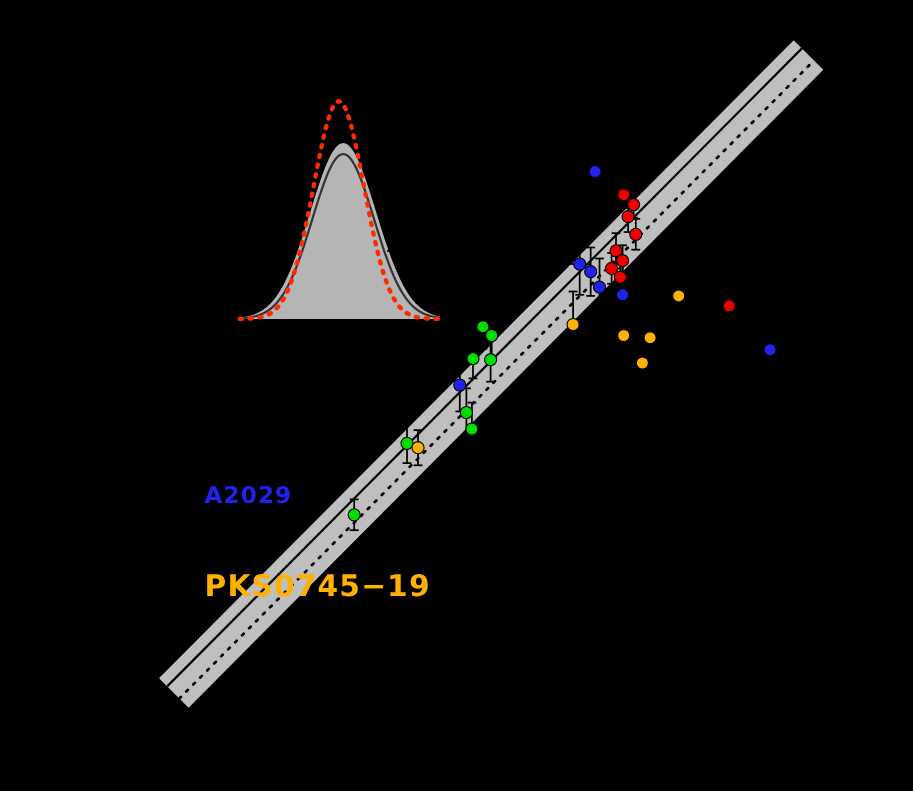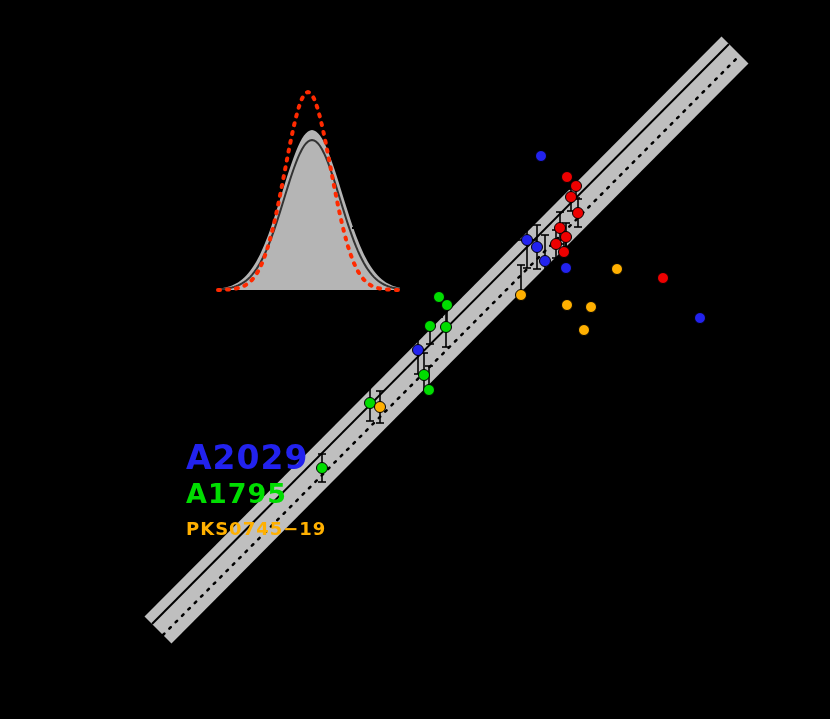--- a/index.html
+++ b/index.html
@@ -159,18 +159,17 @@
       </g>
     <g>
         <path d="M218.0 288.8L220.0 288.5L222.0 288.2L224.0 287.8L226.0 287.4L228.0 286.8L230.0 286.2L232.0 285.4L234.0 284.6L236.0 283.5L238.0 282.4L240.0 281.0L242.0 279.5L244.0 277.7L246.0 275.8L248.0 273.6L250.0 271.1L252.0 268.3L254.0 265.3L256.0 262.0L258.0 258.3L260.0 254.4L262.0 250.1L264.0 245.5L266.0 240.6L268.0 235.4L270.0 230.0L272.0 224.2L274.0 218.3L276.0 212.1L278.0 205.8L280.0 199.4L282.0 193.0L284.0 186.5L286.0 180.1L288.0 173.8L290.0 167.7L292.0 161.9L294.0 156.4L296.0 151.2L298.0 146.5L300.0 142.3L302.0 138.6L304.0 135.6L306.0 133.2L308.0 131.4L310.0 130.4L312.0 130.0L314.0 130.4L316.0 131.4L318.0 133.2L320.0 135.6L322.0 138.6L324.0 142.3L326.0 146.5L328.0 151.2L330.0 156.4L332.0 161.9L334.0 167.7L336.0 173.8L338.0 180.1L340.0 186.5L342.0 193.0L344.0 199.4L346.0 205.8L348.0 212.1L350.0 218.3L352.0 224.2L354.0 230.0L356.0 235.4L358.0 240.6L360.0 245.5L362.0 250.1L364.0 254.4L366.0 258.3L368.0 262.0L370.0 265.3L372.0 268.3L374.0 271.1L376.0 273.6L378.0 275.8L380.0 277.7L382.0 279.5L384.0 281.0L386.0 282.4L388.0 283.5L390.0 284.6L392.0 285.4L394.0 286.2L396.0 286.8L398.0 287.4L400.0 287.8L400 290L218 290Z" fill="#b5b5b5" stroke="none"></path>
         <path d="M218.0 289.5L220.0 289.3L222.0 289.1L224.0 288.9L226.0 288.7L228.0 288.3L230.0 287.9L232.0 287.5L234.0 286.9L236.0 286.2L238.0 285.4L240.0 284.5L242.0 283.4L244.0 282.1L246.0 280.7L248.0 279.0L250.0 277.1L252.0 274.9L254.0 272.4L256.0 269.7L258.0 266.6L260.0 263.3L262.0 259.5L264.0 255.5L266.0 251.1L268.0 246.4L270.0 241.3L272.0 235.9L274.0 230.3L276.0 224.4L278.0 218.2L280.0 211.9L282.0 205.5L284.0 199.0L286.0 192.5L288.0 186.1L290.0 179.8L292.0 173.8L294.0 168.0L296.0 162.6L298.0 157.6L300.0 153.2L302.0 149.3L304.0 146.0L306.0 143.4L308.0 141.5L310.0 140.4L312.0 140.0L314.0 140.4L316.0 141.5L318.0 143.4L320.0 146.0L322.0 149.3L324.0 153.2L326.0 157.6L328.0 162.6L330.0 168.0L332.0 173.8L334.0 179.8L336.0 186.1L338.0 192.5L340.0 199.0L342.0 205.5L344.0 211.9L346.0 218.2L348.0 224.4L350.0 230.3L352.0 235.9L354.0 241.3L356.0 246.4L358.0 251.1L360.0 255.5L362.0 259.5L364.0 263.3L366.0 266.6L368.0 269.7L370.0 272.4L372.0 274.9L374.0 277.1L376.0 279.0L378.0 280.7L380.0 282.1L382.0 283.4L384.0 284.5L386.0 285.4L388.0 286.2L390.0 286.9L392.0 287.5L394.0 287.9L396.0 288.3L398.0 288.7L400.0 288.9" fill="none" stroke="#333333" stroke-width="2"></path>
         <line x1="352" y1="228" x2="374" y2="228" stroke="#000000" stroke-width="2"></line>
         <path d="M218.0 289.9L220.0 289.9L222.0 289.8L224.0 289.7L226.0 289.7L228.0 289.5L230.0 289.4L232.0 289.2L234.0 288.9L236.0 288.5L238.0 288.1L240.0 287.5L242.0 286.8L244.0 285.9L246.0 284.8L248.0 283.4L250.0 281.8L252.0 279.8L254.0 277.4L256.0 274.6L258.0 271.4L260.0 267.6L262.0 263.2L264.0 258.2L266.0 252.6L268.0 246.4L270.0 239.4L272.0 231.8L274.0 223.6L276.0 214.8L278.0 205.4L280.0 195.6L282.0 185.5L284.0 175.1L286.0 164.7L288.0 154.3L290.0 144.2L292.0 134.6L294.0 125.5L296.0 117.2L298.0 109.9L300.0 103.6L302.0 98.6L304.0 95.0L306.0 92.7L308.0 92.0L310.0 92.7L312.0 95.0L314.0 98.6L316.0 103.6L318.0 109.9L320.0 117.2L322.0 125.5L324.0 134.6L326.0 144.2L328.0 154.3L330.0 164.7L332.0 175.1L334.0 185.5L336.0 195.6L338.0 205.4L340.0 214.8L342.0 223.6L344.0 231.8L346.0 239.4L348.0 246.4L350.0 252.6L352.0 258.2L354.0 263.2L356.0 267.6L358.0 271.4L360.0 274.6L362.0 277.4L364.0 279.8L366.0 281.8L368.0 283.4L370.0 284.8L372.0 285.9L374.0 286.8L376.0 287.5L378.0 288.1L380.0 288.5L382.0 288.9L384.0 289.2L386.0 289.4L388.0 289.5L390.0 289.7L392.0 289.7L394.0 289.8L396.0 289.9L398.0 289.9L400.0 289.9" fill="none" stroke="#ff2a00" stroke-width="4" stroke-dasharray="2 7" stroke-linecap="round"></path>
       </g>
   </svg>
 
   <div class="legend">
-    <div class="legend-item" style="left: 186px; top: 438px; color: rgb(34, 34, 238); font-size: 33px;">A2029</div>
-    <div class="legend-item" style="left: 186px; top: 478px; color: rgb(0, 221, 0); font-size: 27px;">A1795</div>
-    <div class="legend-item" style="left: 186px; top: 518px; color: rgb(255, 176, 0); font-size: 18px;">PKS0745−19</div>
+    <div class="legend-item" style="left: 186px; top: 438px; color: rgb(34, 34, 238); font-size: 21px;">A2029</div>
+    <div class="legend-item" style="left: 186px; top: 518px; color: rgb(255, 176, 0); font-size: 27px;">PKS0745−19</div>
   </div>
 
 </div>
 
 </body></html>

